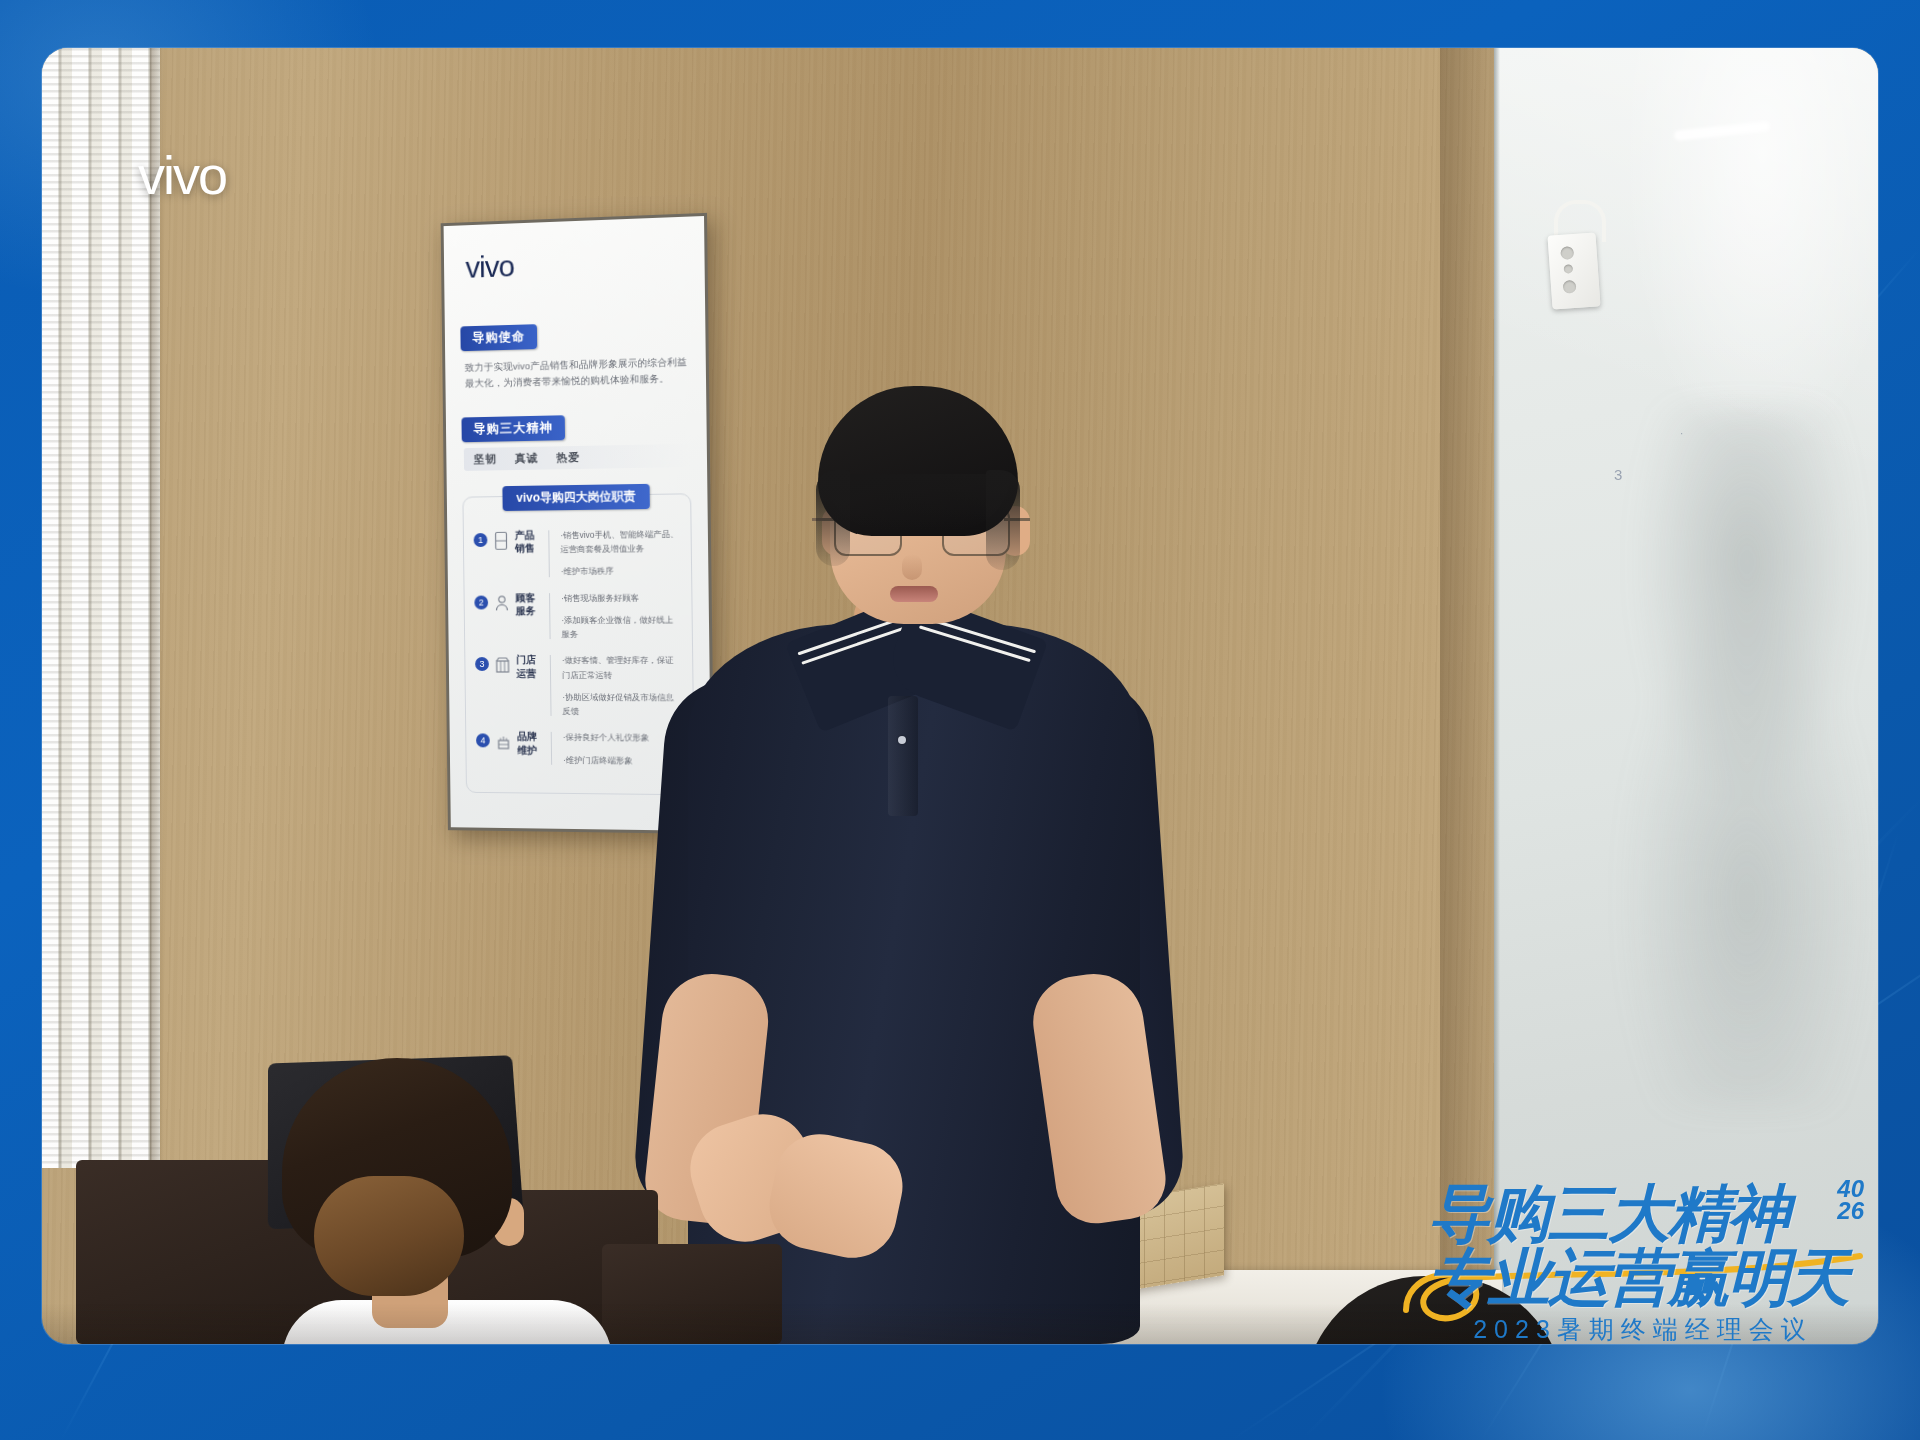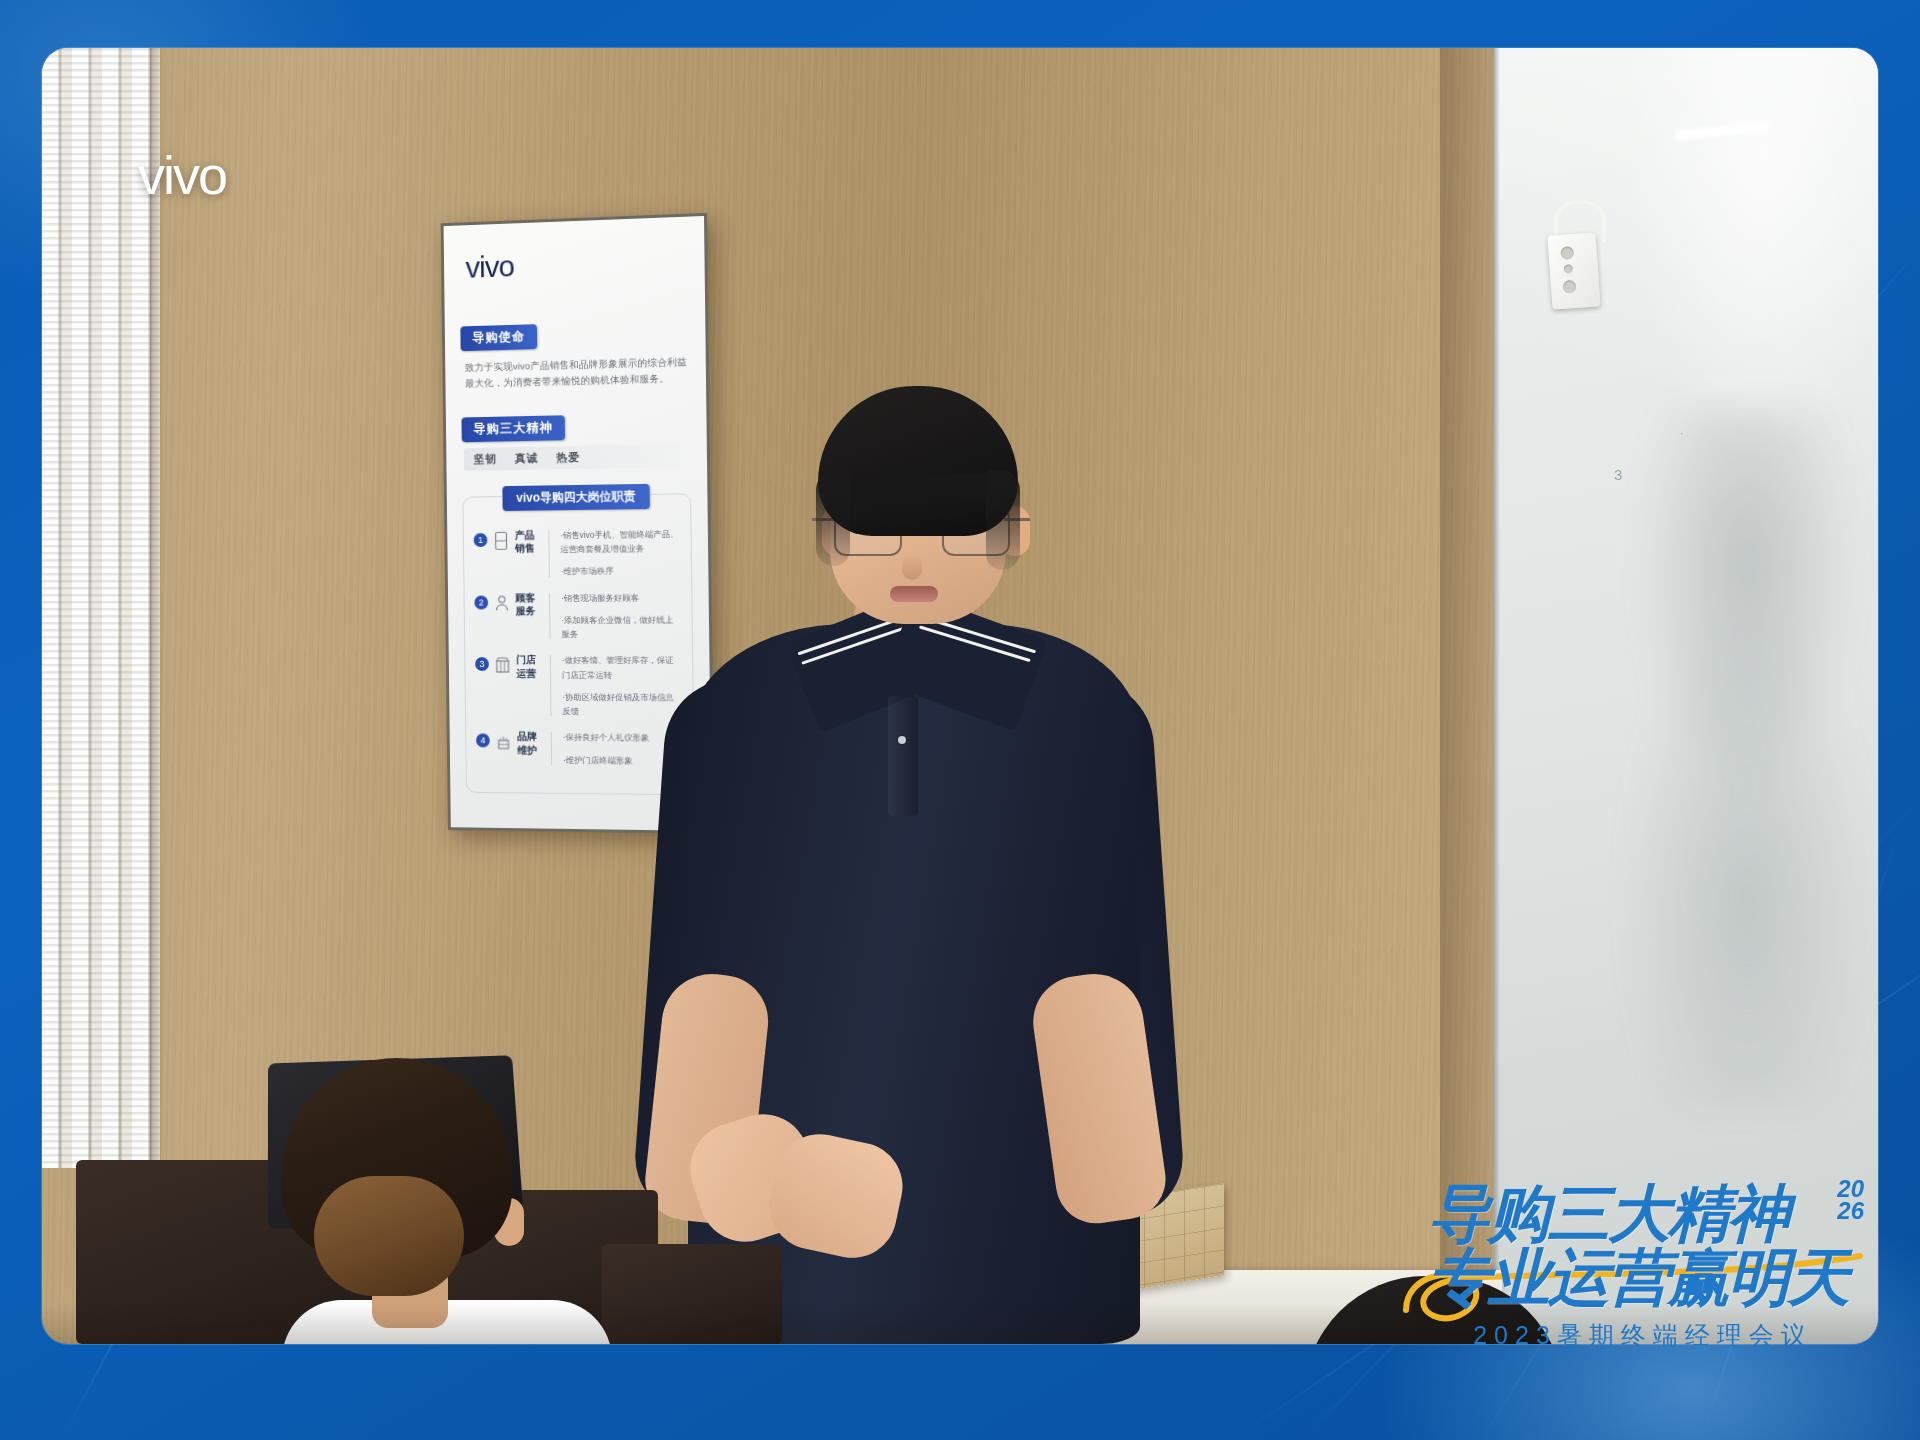--- a/index.html
+++ b/index.html
@@ -197,21 +197,21 @@
 
   
   .logo-lockup{position:absolute;right:62px;bottom:66px;width:430px;height:190px;}
   .ll-line{position:relative;white-space:nowrap;}
   .ll1{font-size:62px;font-weight:bold;color:#1f79c8;letter-spacing:-2px;
        font-style:italic;line-height:.96;text-shadow:1px 1px 0 rgba(255,255,255,.35);}
   .ll2{font-size:62px;font-weight:bold;color:#1f79c8;letter-spacing:-2px;
        font-style:italic;line-height:.96;margin-top:4px;text-shadow:1px 1px 0 rgba(255,255,255,.35);}
   .ll-year{position:absolute;right:-6px;top:-6px;color:#1f79c8;font-weight:bold;font-size:24px;
        line-height:.9;text-align:left;font-style:italic;}
-  .ll3{margin-top:12px;color:#1f79c8;font-size:25px;letter-spacing:7px;font-weight:500;text-align:center;}
+  .ll3{margin-top:6px;color:#1f79c8;font-size:25px;letter-spacing:7px;font-weight:500;text-align:center;}
   .swoosh{position:absolute;left:-30px;top:66px;width:470px;height:92px;pointer-events:none;}
 </style>
 </head>
 <body>
 
 <div id="stage">
 
   <div class="ray" style="left:1230px;top:1440px;width:980px;transform:rotate(-34deg);"></div>
   <div class="ray thick" style="left:1300px;top:1440px;width:900px;transform:rotate(-46deg);"></div>
   <div class="ray" style="left:1480px;top:1440px;width:760px;transform:rotate(-58deg);"></div>
@@ -426,19 +426,19 @@
     <div class="vivo-mark">vivo</div>
   </div>
 
   <div class="logo-lockup">
     <svg class="swoosh" viewBox="0 0 470 92">
       <path d="M8 60 C8 24, 58 16, 74 34 C90 52, 58 76, 36 66 C14 56, 26 30, 70 28 C160 22, 330 28, 462 6" fill="none" stroke="#f0b323" stroke-width="6" stroke-linecap="round"></path>
     </svg>
     <div class="ll-line ll1">导购三大精神</div>
     <div class="ll-line ll2">专业运营赢明天</div>
     <div class="ll-year">
-      <div>20</div>
+      <div>40</div>
       <div>26</div>
     </div>
     <div class="ll3">2023暑期终端经理会议</div>
   </div>
 
 </div>
 
 </body></html>

